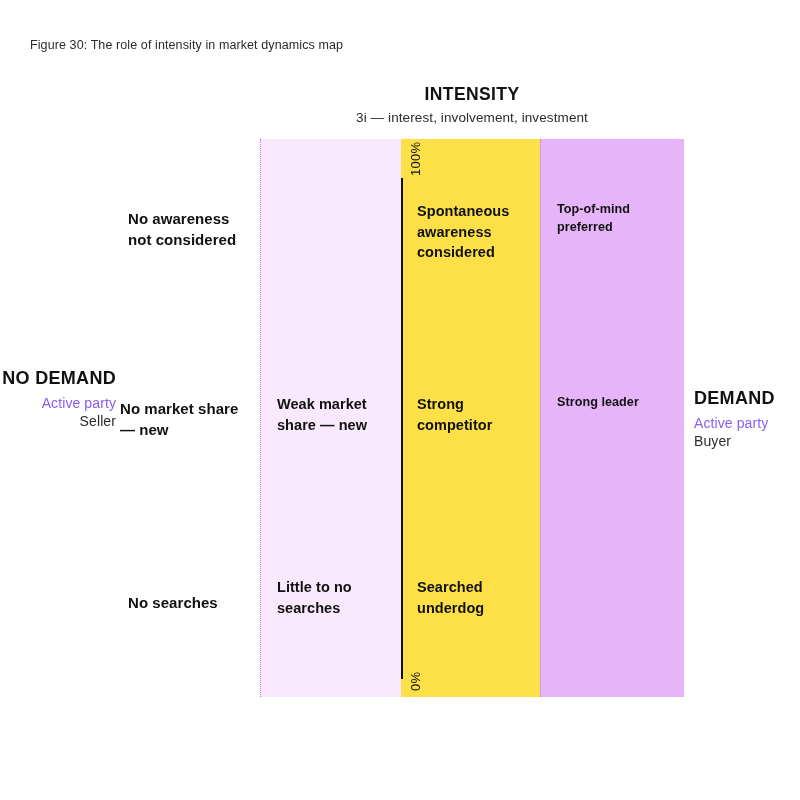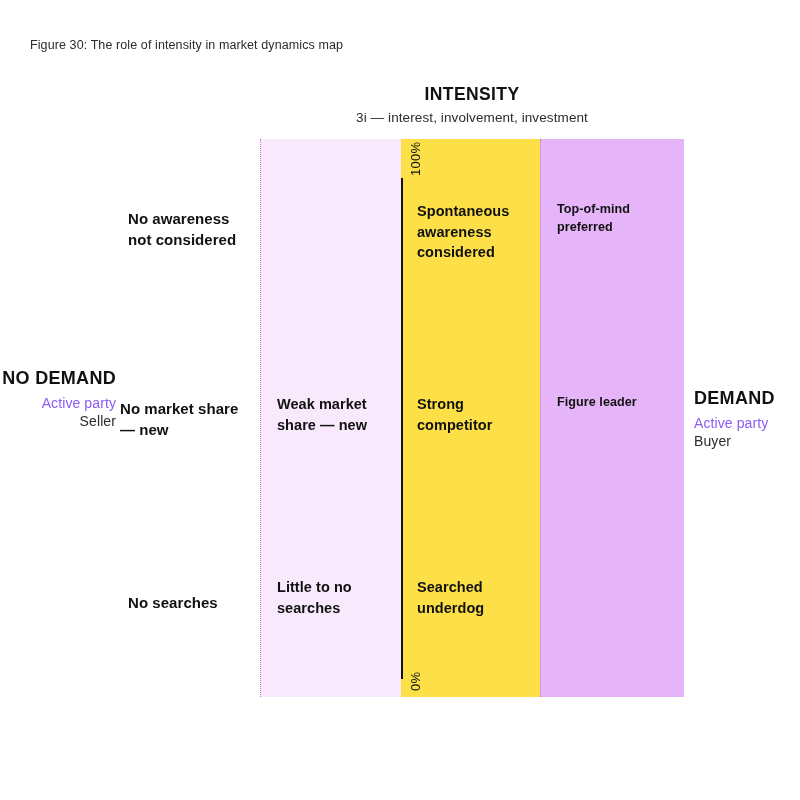--- a/index.html
+++ b/index.html
@@ -214,21 +214,21 @@
     <div class="cell cell-inner row-bottom">
       <div class="cell-text">Searched underdog</div>
     </div>
   </div>
 
   <div class="col size-sm" id="col-high">
     <div class="cell cell-inner row-top">
       <div class="cell-text">Top-of-mind preferred</div>
     </div>
     <div class="cell cell-inner row-mid">
-      <div class="cell-text">Figure leader</div>
+      <div class="cell-text">Strong leader</div>
     </div>
   </div>
 
 </div>
 
 <div id="intensity-axis-line"></div>
 <div class="axis-tick-label" id="axis-label-top">100%</div>
 <div class="axis-tick-label" id="axis-label-bottom">0%</div>
 
 <div class="demand-block" id="no-demand-block">

